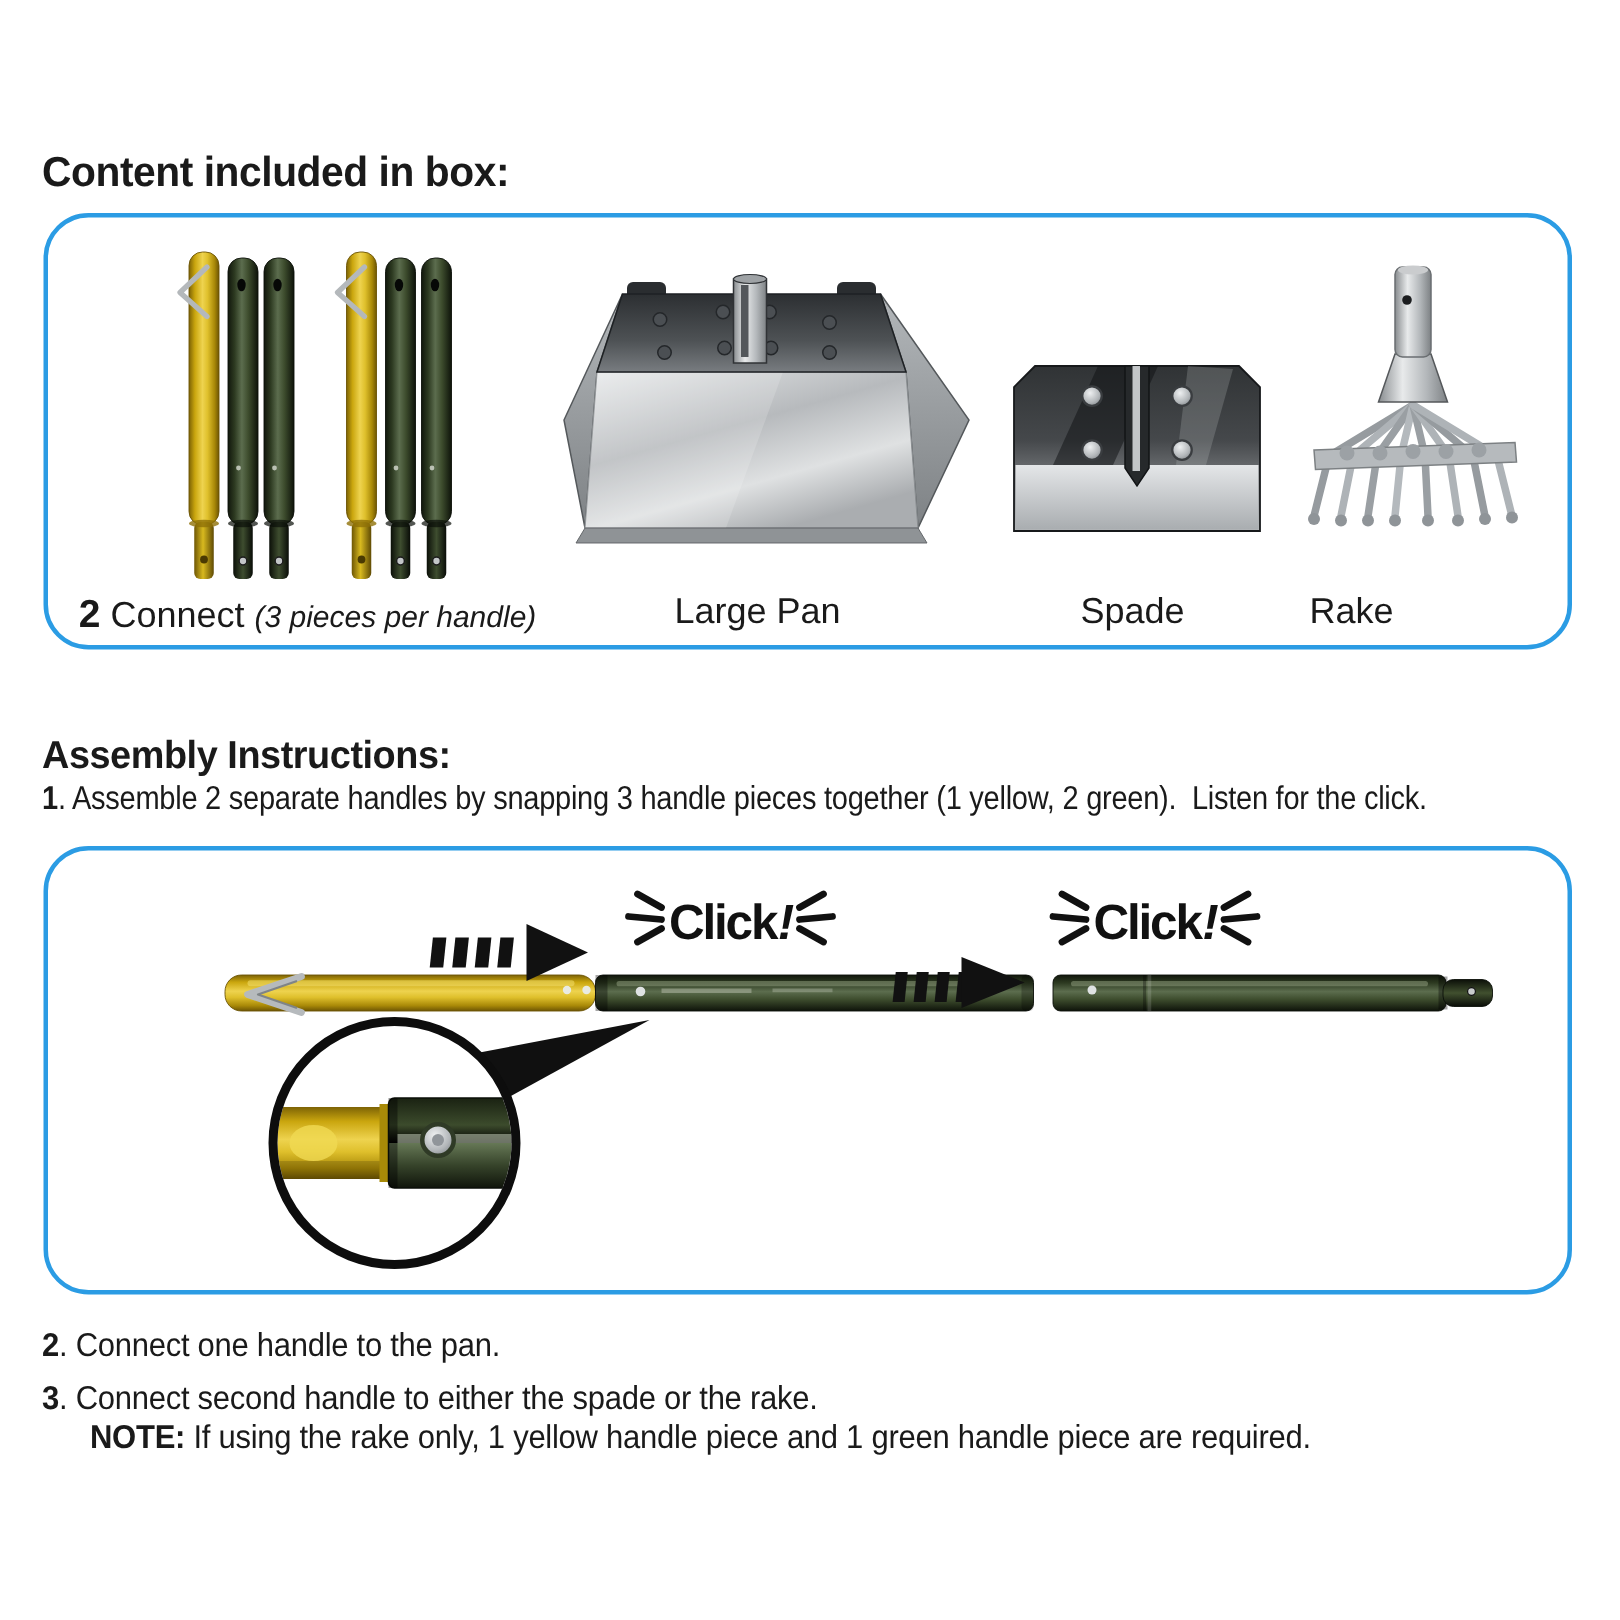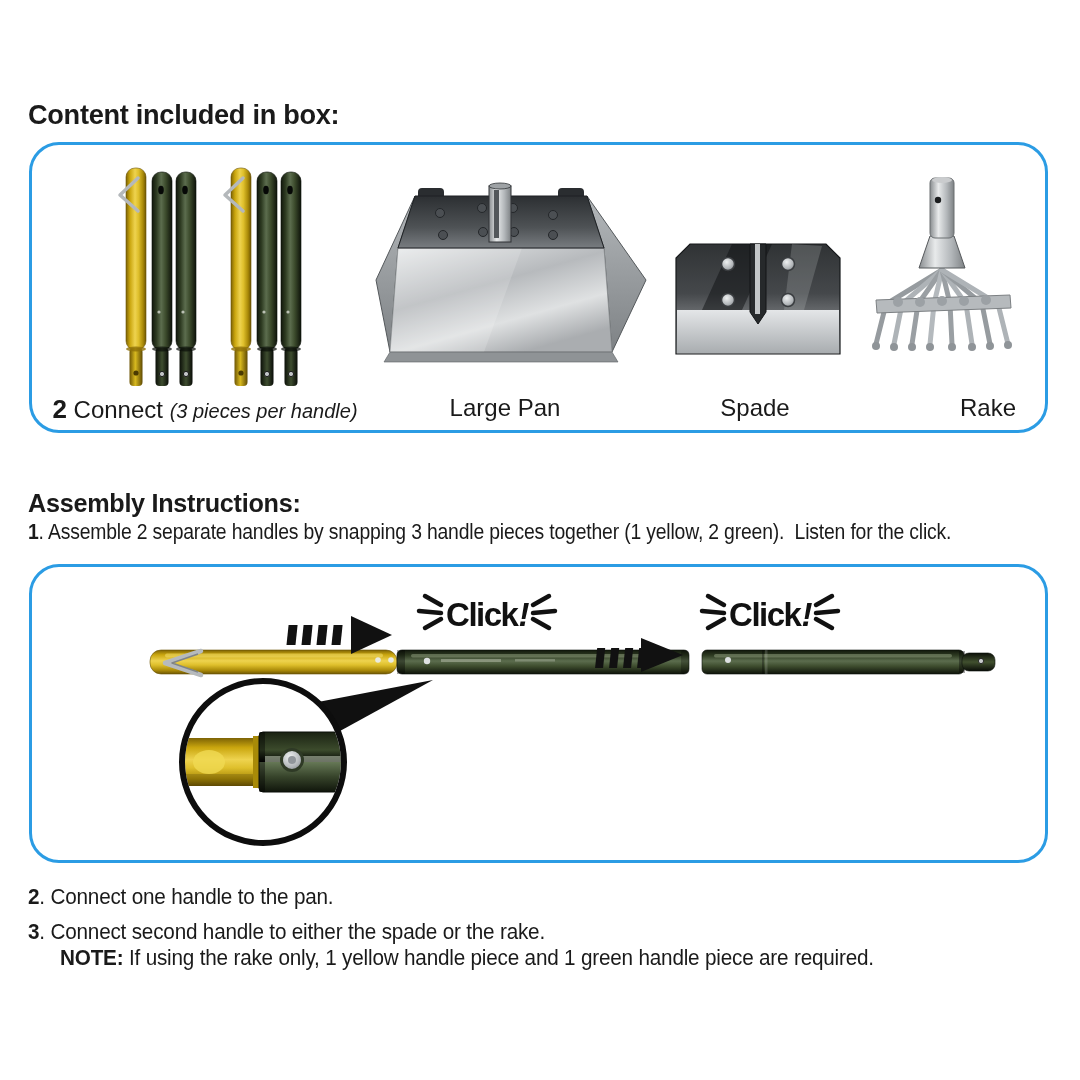--- a/index.html
+++ b/index.html
@@ -258,21 +258,21 @@
     <polygon points="62,60 86,60 97,92 51,92" fill="url(#gMetalV)" stroke="#55585b" stroke-width="1"></polygon>
     <rect x="62" y="2" width="24" height="60" rx="5" fill="url(#gMetalV)" stroke="#6a6e71" stroke-width="1"></rect>
     <ellipse cx="74" cy="4" rx="10" ry="3" fill="#caccce"></ellipse>
     <circle cx="70" cy="24" r="3.2" fill="#1b1d1f"></circle>
   </g>
 </svg>
 
 <div class="item-label" style="left:205px;"><span class="qty">2</span> <span>Connect</span> <span class="detail">(3 pieces per handle)</span></div>
 <div class="item-label" style="left:505px;">Large Pan</div>
 <div class="item-label" style="left:755px;">Spade</div>
-<div class="item-label" style="left:988px;">Rake</div>
+<div class="item-label" style="left:901px;">Rake</div>
 
 <h1 class="h-main abs" style="left:28px;top:488px;font-size:26px;">Assembly Instructions:</h1>
 
 <p id="step1" class="step" style="left:28px;top:519px;margin:0;"><span class="num">1</span><span>. Assemble 2 separate handles by snapping 3 handle pieces together (1 yellow, 2 green).  Listen for the click.</span></p>
 
 <div id="assembly-box" class="bluebox"></div>
 
 <svg class="abs" style="left:29px;top:564px;" width="1023" height="298" viewBox="0 0 1023 298">
   <defs>
     <clipPath id="magClip">

